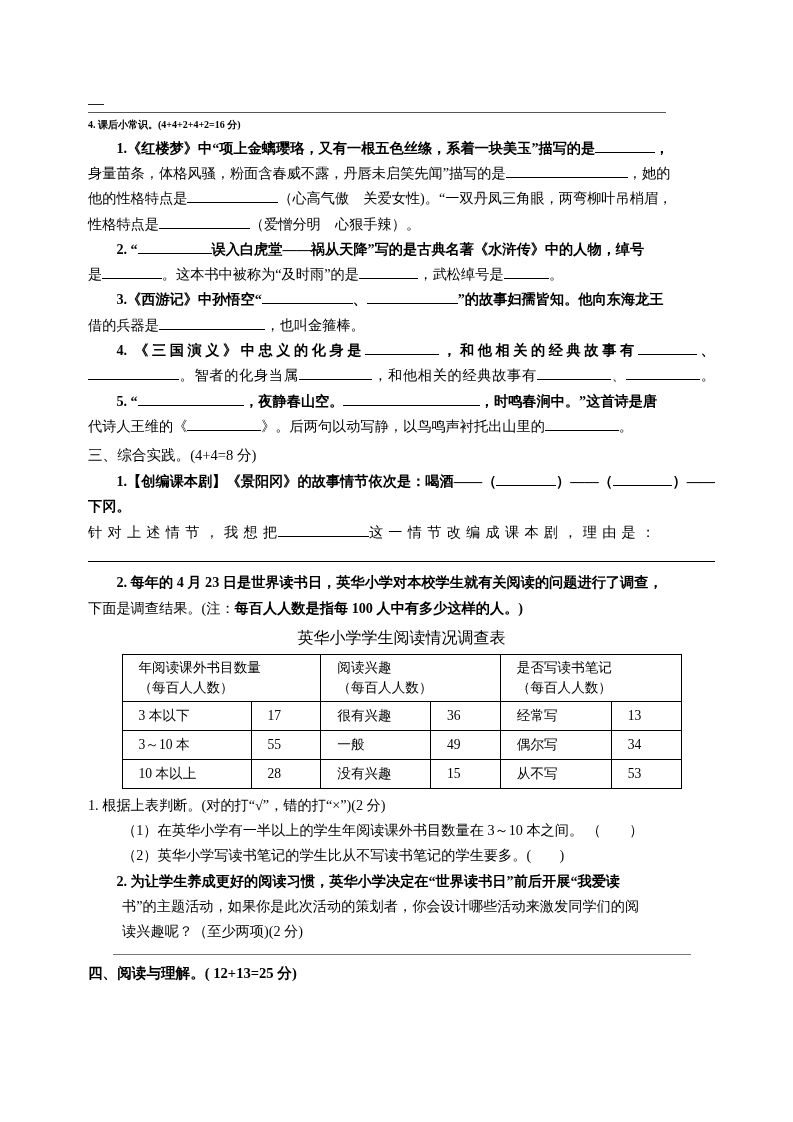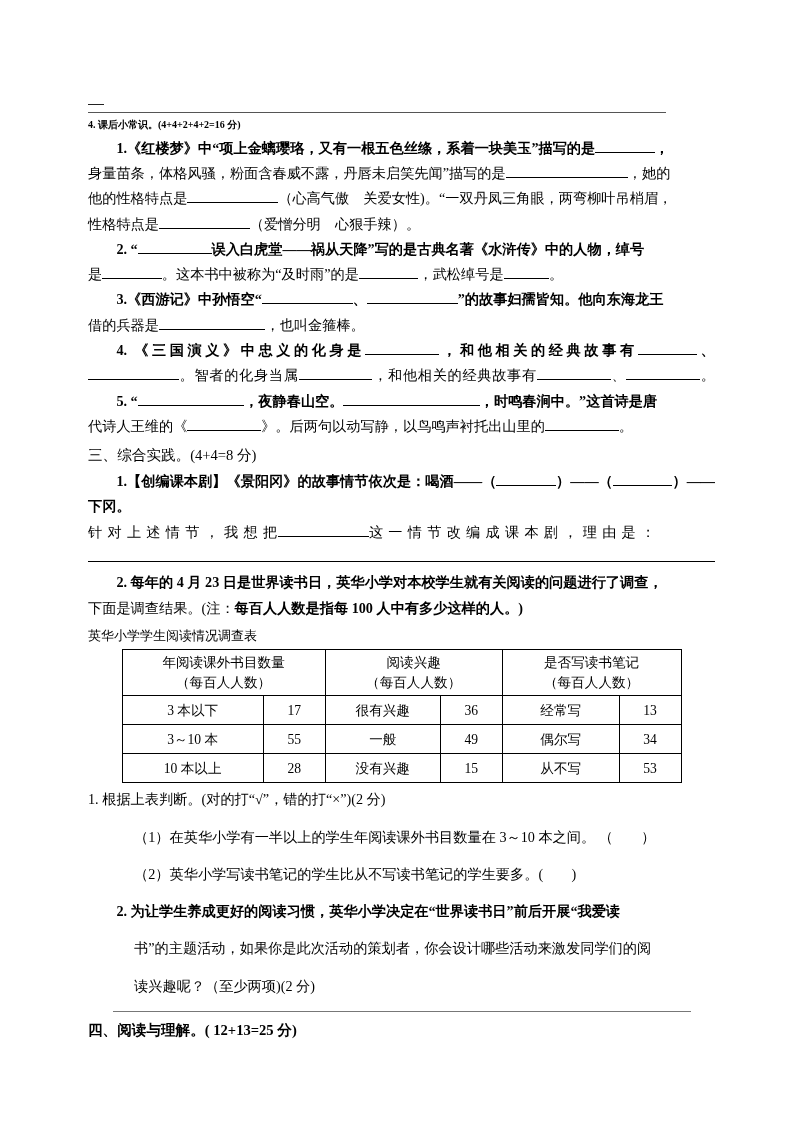--- a/index.html
+++ b/index.html
@@ -54,21 +54,21 @@
     font-size: 14.2px;
     line-height: 1.78;
     font-weight: bold;
   }
   .para-noind {
     margin: 0;
     text-indent: 0;
     text-align: justify;
   }
   .hang {
-    margin: 12px;
+    margin: 0;
     text-indent: 0;
     padding-left: 2.4em;
     text-align: justify;
   }
   .justify-spread {
     text-align: justify;
     text-align-last: justify;
   }
   .blank {
     display: inline-block;
@@ -81,33 +81,33 @@
   .b6 { width: 6.4em; }
   .b7 { width: 7.5em; }
   .b8 { width: 8.6em; }
   .b9 { width: 9.6em; }
   .sec-title {
     font-weight: normal;
     font-size: 14.6px;
     margin: 4px 0 0 0;
   }
   .tbl-title {
+    text-align: center;
     margin: 3px 0 2px 0;
-    font-size: 13px;
+    font-size: 16px;
   }
   table.survey {
     border-collapse: collapse;
     margin: 0 auto;
     width: 560px;
     font-size: 13.6px;
   }
   table.survey td {
     border: 1px solid #000;
-    text-align: center;
-    padding: 3px 8px;
+    padding: 3px 16px;
     line-height: 1.45;
     height: 22px;
   }
   .col-a { width: 150px; }
   .col-b { width: 52px; }
   .col-c { width: 118px; font-family: Liberation Serif, serif; }
   .col-d { width: 52px; }
   .col-e { width: 120px; }
   .col-f { width: 52px; }
   .two-line { line-height: 1.4; }

